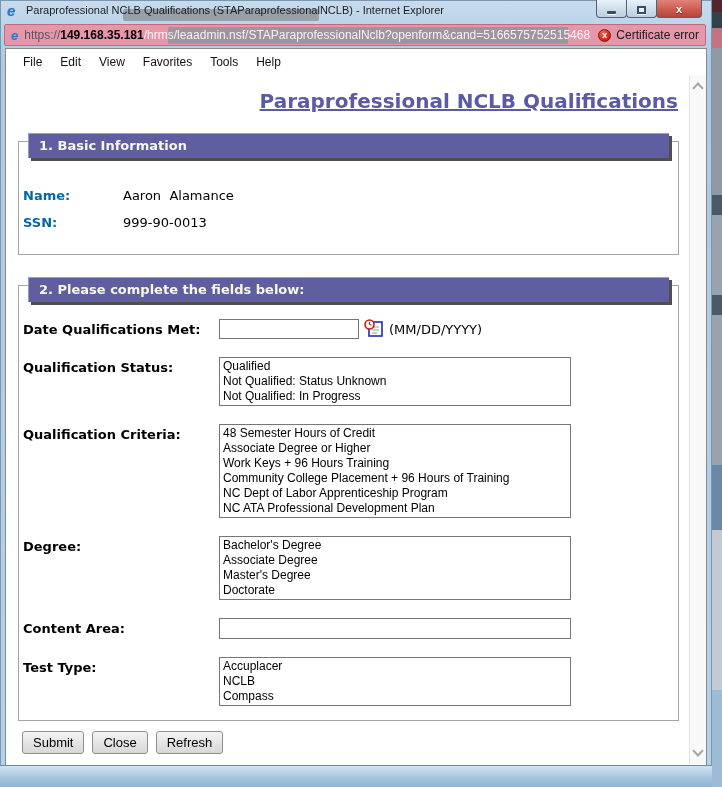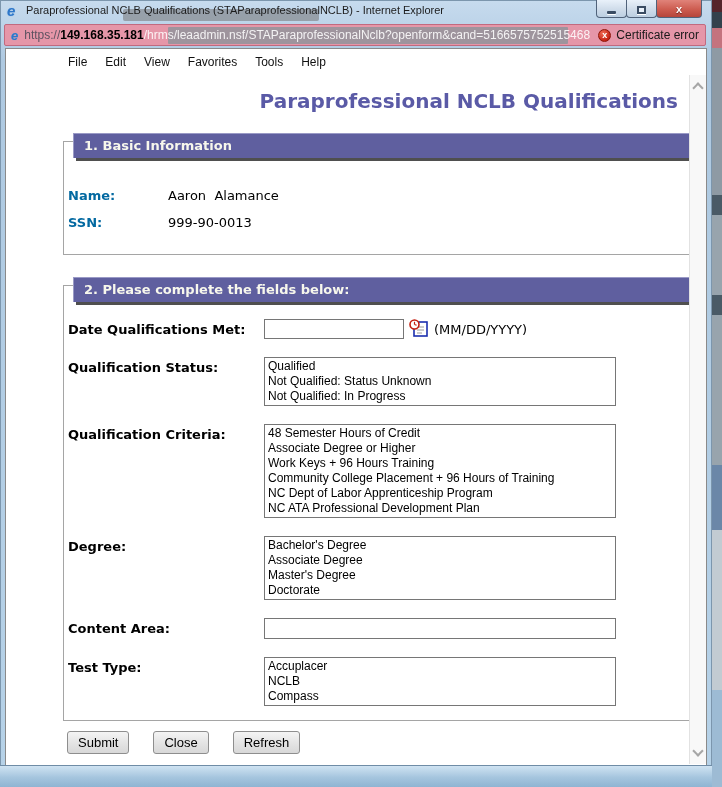--- a/index.html
+++ b/index.html
@@ -54,28 +54,28 @@
   .redact-url{left:163px; top:2px; width:400px; height:17px; border-radius:1px;}
   .cert-error{display:flex; align-items:center; gap:5px; margin-left:8px; z-index:2;}
   .cert-icon{width:13px; height:13px; border-radius:50%;
     background:radial-gradient(circle at 35% 30%,#ee6a55,#c41f10 75%);
     border:1px solid #8e1508; display:flex; align-items:center; justify-content:center;}
   .cert-icon .cx{color:#fff; font-size:9px; font-weight:bold; line-height:11px;}
   .cert-label{font-size:12px; color:#1a1a1a; white-space:nowrap;}
 
   
   .client{position:absolute; left:5px; top:48px; width:702px; height:721px;
-    background:#fff; border:1px solid #8a8a8a;padding-left:45px;}
+    background:#fff; border:1px solid #8a8a8a;}
   .menubar{height:26px; background:#fff; display:flex; align-items:center; padding-left:8px;}
   .menu-item{font-size:12px; color:#111; padding:4px 9px; cursor:default;}
 
   .content{position:relative; width:100%; height:689px; background:#fff; overflow:hidden;}
 
   .page-title{margin:14px 28px 0 0; text-align:right; font-family:"DejaVu Sans", sans-serif;
-    font-weight:bold; font-size:20px; color:#5a5aa6;}
+    font-weight:bold; font-size:20px; color:#5a5aa6;text-decoration:underline;}
 
   .groupbox{border:1px solid #a5a5a5; width:661px; margin-left:12px; position:relative;}
   .gb1{margin-top:28px; padding-bottom:24px;}
   .gb2{margin-top:30px; padding-bottom:14px;}
   .section-bar{position:relative; top:-13px; margin:4px 9px; height:25px;
     background:#5f5f9f; border-top:1px solid #9a9ac6; border-left:1px solid #9a9ac6;
     box-shadow:3px 3px 0 #4f4f4f;
     color:#f7f7ec; font-family:"DejaVu Sans", sans-serif; font-weight:bold; font-size:13px;
     line-height:24px; padding-left:10px;}
 
@@ -93,21 +93,21 @@
   .listbox{width:352px; border:1px solid #767676; background:#fff; padding:1px 0;}
   .lb-option{font-size:12px; line-height:15px; padding:0 3px; color:#000; white-space:nowrap;
     overflow:hidden; cursor:default;}
   .txt{border:1px solid #767676; background:#fff; font-family:"Liberation Sans", sans-serif;
     font-size:12px; padding:1px 3px; height:20px;}
   .date-input{width:140px;}
   .wide-input{width:352px; height:21px;}
   .datepicker{display:inline-block; width:19px; height:18px; margin-left:5px; cursor:pointer;}
   .hint{font-family:"DejaVu Sans", sans-serif; font-size:13px; color:#000; margin-left:6px; padding-top:3px;}
 
-  .btn-row{margin:10px 0 0 16px; display:flex; gap:24px;}
+  .btn-row{margin:10px 0 0 16px; display:flex; gap:8px;}
   .btn{font-family:"Liberation Sans", sans-serif; font-size:13px; color:#000;
     background:linear-gradient(180deg,#f4f4f4,#e2e2e2 60%,#d8d8d8);
     border:1px solid #8e8e8e; border-radius:3px; padding:2px 10px; height:23px; cursor:pointer;}
 
   .scrollbar{position:absolute; right:0; top:0; bottom:0; width:17px; background:#f8f8f8;
     border-left:1px solid #e2e2e2;}
   .chev{position:absolute; left:4px; width:8px; height:8px;
     border-left:2px solid #a6a6a6; border-top:2px solid #a6a6a6;}
   .chev.up{top:9px; transform:rotate(45deg);}
   .chev.down{bottom:9px; transform:rotate(225deg);}

